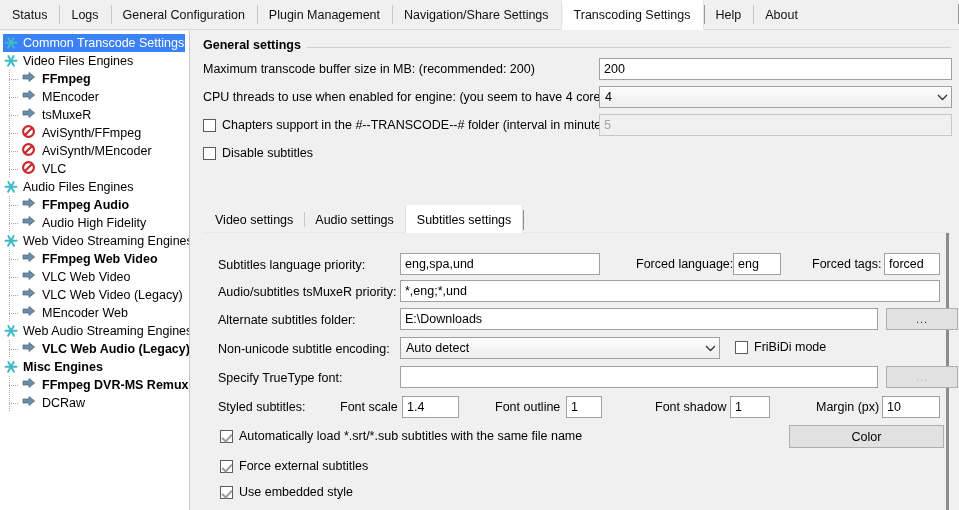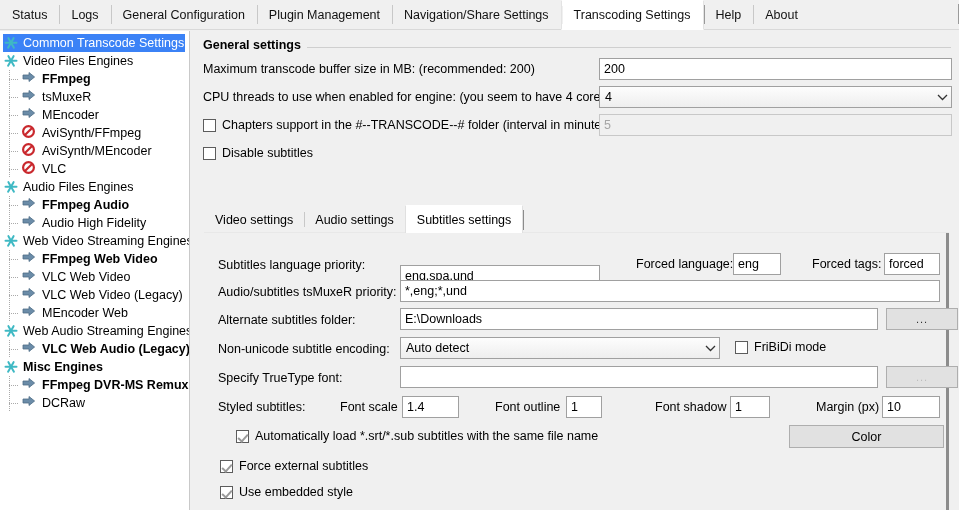--- a/index.html
+++ b/index.html
@@ -278,33 +278,33 @@
       </div>
       <div class="tree-item child">
         <span class="dotline"></span>
         <span class="dotelbow"></span>
         <span class="sel-wrap">
           <span class="ico ico-arrow">
             <svg width="14" height="12" viewBox="0 0 14 12">
               <path d="M1 4 H7 V1.5 L12.6 6 L7 10.5 V8 H1 Z" fill="#6b8ca8" stroke="#4e6d86" stroke-width="0.8" stroke-linejoin="round"></path>
             </svg>
           </span>
+          <span class="label">MEncoder</span>
+        </span>
+      </div>
+      <div class="tree-item child">
+        <span class="dotline"></span>
+        <span class="dotelbow"></span>
+        <span class="sel-wrap">
+          <span class="ico ico-arrow">
+            <svg width="14" height="12" viewBox="0 0 14 12">
+              <path d="M1 4 H7 V1.5 L12.6 6 L7 10.5 V8 H1 Z" fill="#6b8ca8" stroke="#4e6d86" stroke-width="0.8" stroke-linejoin="round"></path>
+            </svg>
+          </span>
           <span class="label">tsMuxeR</span>
-        </span>
-      </div>
-      <div class="tree-item child">
-        <span class="dotline"></span>
-        <span class="dotelbow"></span>
-        <span class="sel-wrap">
-          <span class="ico ico-arrow">
-            <svg width="14" height="12" viewBox="0 0 14 12">
-              <path d="M1 4 H7 V1.5 L12.6 6 L7 10.5 V8 H1 Z" fill="#6b8ca8" stroke="#4e6d86" stroke-width="0.8" stroke-linejoin="round"></path>
-            </svg>
-          </span>
-          <span class="label">MEncoder</span>
         </span>
       </div>
       <div class="tree-item child">
         <span class="dotline"></span>
         <span class="dotelbow"></span>
         <span class="sel-wrap">
           <span class="ico ico-deny">
             <svg width="13" height="13" viewBox="0 0 13 13">
               <circle cx="6.5" cy="6.5" r="5.4" fill="none" stroke="#c9282d" stroke-width="2.2"></circle>
               <line x1="2.7" y1="10.3" x2="10.3" y2="2.7" stroke="#c9282d" stroke-width="2.2"></line>
@@ -533,21 +533,21 @@
         <div class="subtab-sep" style="left: 108.297px;"></div>
         <div class="subtab-endsep" style="left: 327.328px;"></div>
       </div>
 
     <div class="subpanel">
       <div class="vscroll"></div>
 
       <div class="srow" style="left:14px; top:20px;">
         <span class="lbl">Subtitles language priority:</span>
       </div>
-      <input class="tf" type="text" style="position: absolute; left: 196px; top: 20px; width: 200px; margin-top: 12px;" value="eng,spa,und">
+      <input class="tf" type="text" style="position: absolute; left: 196px; top: 20px; width: 200px;" value="eng,spa,und">
 
       <span class="lbl" style="position:absolute; left:432px; top:24px;">Forced language:</span>
       <input class="tf" type="text" style="position: absolute; left: 529px; top: 20px; width: 48px;" value="eng">
 
       <span class="lbl" style="position:absolute; left:608px; top:24px;">Forced tags:</span>
       <input class="tf" type="text" style="position: absolute; left: 680px; top: 20px; width: 56px;" value="forced">
 
       <div class="srow" style="left:14px; top:47px;">
         <span class="lbl">Audio/subtitles tsMuxeR priority:</span>
       </div>
@@ -584,21 +584,21 @@
       <span class="lbl" style="position:absolute; left:14px; top:167px;">Styled subtitles:</span>
       <span class="lbl" style="position:absolute; left:136px; top:167px;">Font scale</span>
       <input class="tf" type="text" style="position: absolute; left: 198px; top: 163px; width: 57px;" value="1.4">
       <span class="lbl" style="position:absolute; left:291px; top:167px;">Font outline</span>
       <input class="tf" type="text" style="position: absolute; left: 362px; top: 163px; width: 36px;" value="1">
       <span class="lbl" style="position:absolute; left:451px; top:167px;">Font shadow</span>
       <input class="tf" type="text" style="position: absolute; left: 526px; top: 163px; width: 40px;" value="1">
       <span class="lbl" style="position:absolute; left:612px; top:167px;">Margin (px)</span>
       <input class="tf" type="text" style="position: absolute; left: 678px; top: 163px; width: 58px;" value="10">
 
-      <span class="cb" style="position:absolute; left:16px; top:196px;margin-left:16px;">
+      <span class="cb" style="position:absolute; left:16px; top:196px;">
         <span class="cbbox checked" id="cb-autoload"></span>
         <span class="lbl">Automatically load *.srt/*.sub subtitles with the same file name</span>
       </span>
       <div class="btn" style="position:absolute; left:585px; top:192px; width:155px; height:23px;">Color</div>
 
       <span class="cb" style="position:absolute; left:16px; top:226px;">
         <span class="cbbox checked" id="cb-forceext"></span>
         <span class="lbl">Force external subtitles</span>
       </span>
 

